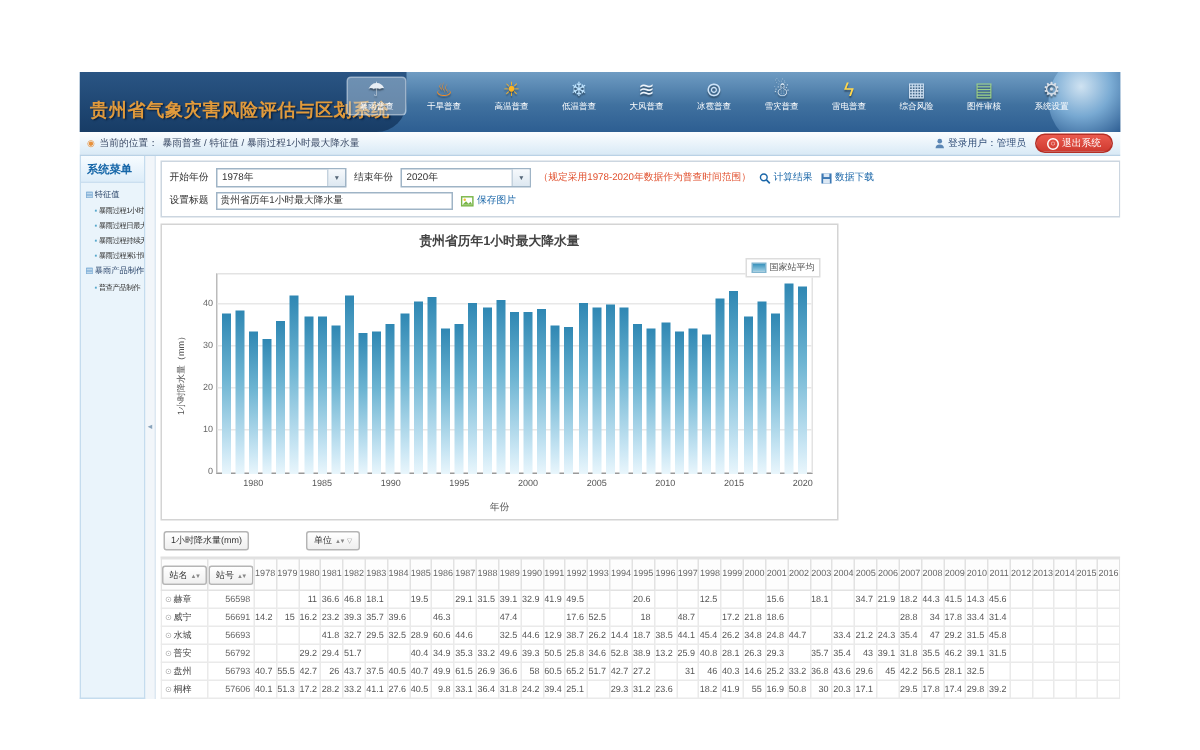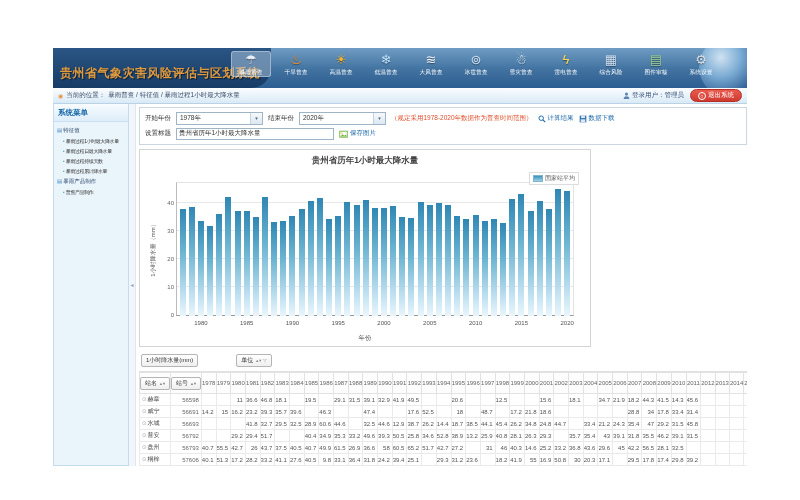--- a/index.html
+++ b/index.html
@@ -25,21 +25,21 @@
     display:flex;align-items:center;font-size:6.5px;color:#3a4a66;padding:0 5px;gap:3px;}
   .crumb-ico{color:#e8913c;font-size:6px;}
   .crumb-right{margin-left:auto;display:flex;align-items:center;gap:6px;}
   .user{display:flex;align-items:center;gap:2px;color:#33507a;}
   .logout-btn{background:linear-gradient(180deg,#ea5a4e,#cf3a30);color:#fff;border:1px solid #b52f26;
     border-radius:7px;padding:1px 7px;font-size:6.5px;display:flex;align-items:center;gap:2px;cursor:pointer;}
   .pwr{font-size:5.5px;border:1px solid #fff;border-radius:50%;width:6px;height:6px;line-height:6px;text-align:center;}
 
   
   .content{display:flex;align-items:stretch;min-height:352px;background:#fff;}
-  .sidebar{width:76px;flex:none;background:#eaf4fb;border:1px solid #c5dcee;border-top:none;box-sizing:border-box;overflow:hidden;}
+  .sidebar{width:44px;flex:none;background:#eaf4fb;border:1px solid #c5dcee;border-top:none;box-sizing:border-box;overflow:hidden;}
   .side-title{color:#1566a8;font-weight:bold;font-size:7.5px;padding:4px 3px 3px 4px;border-bottom:1px solid #cbdff0;
     background:linear-gradient(180deg,#f7fcff,#ddedf9);}
   .tree{padding:3px 1px 3px 3px;}
   .tree-node{font-size:5.5px;color:#2c466b;line-height:11px;white-space:nowrap;cursor:pointer;}
   .tree-leaf{font-size:5px;color:#333;line-height:10px;white-space:nowrap;padding-left:6px;cursor:pointer;
     transform-origin:left center;}
   .t-ico{color:#4a8cc4;font-size:5.5px;margin-right:1px;}
   .t-ico2{color:#58a8cc;font-size:5px;margin-right:1px;}
   .leaf-txt{letter-spacing:-.4px;}
   .splitter{width:6px;flex:none;background:#f2f6fa;border-right:1px solid #dde8f1;display:flex;align-items:center;justify-content:center;

